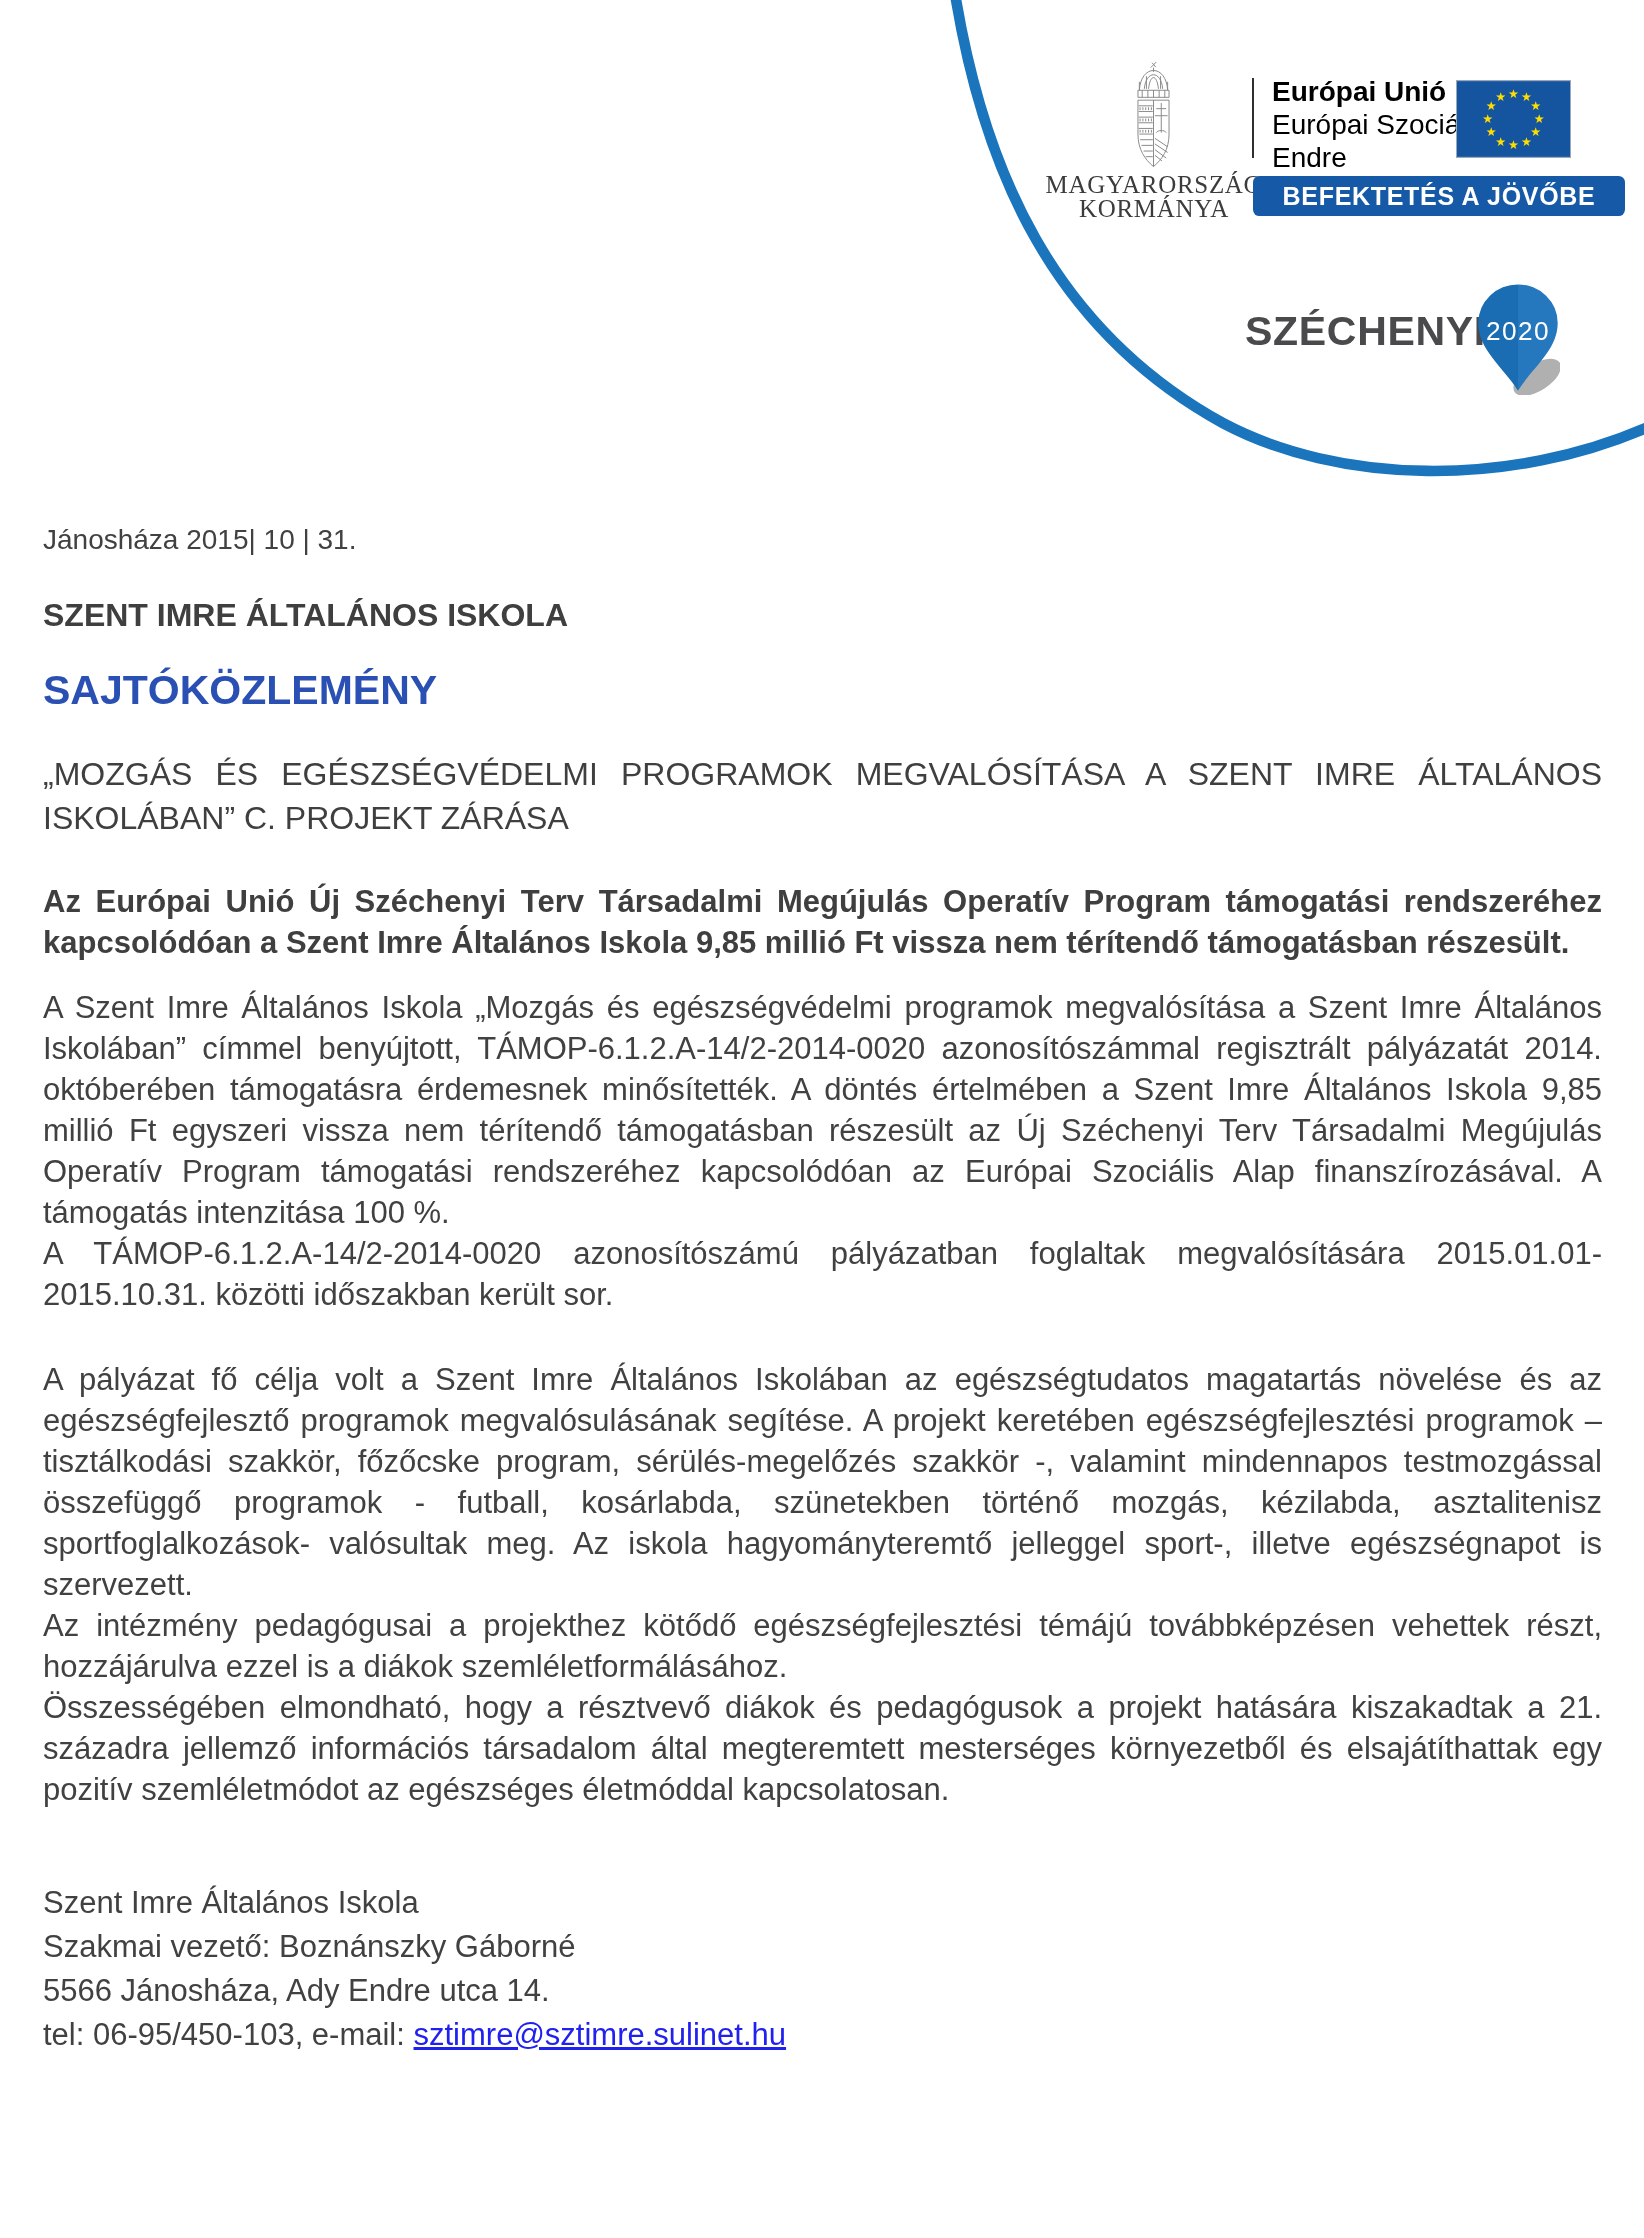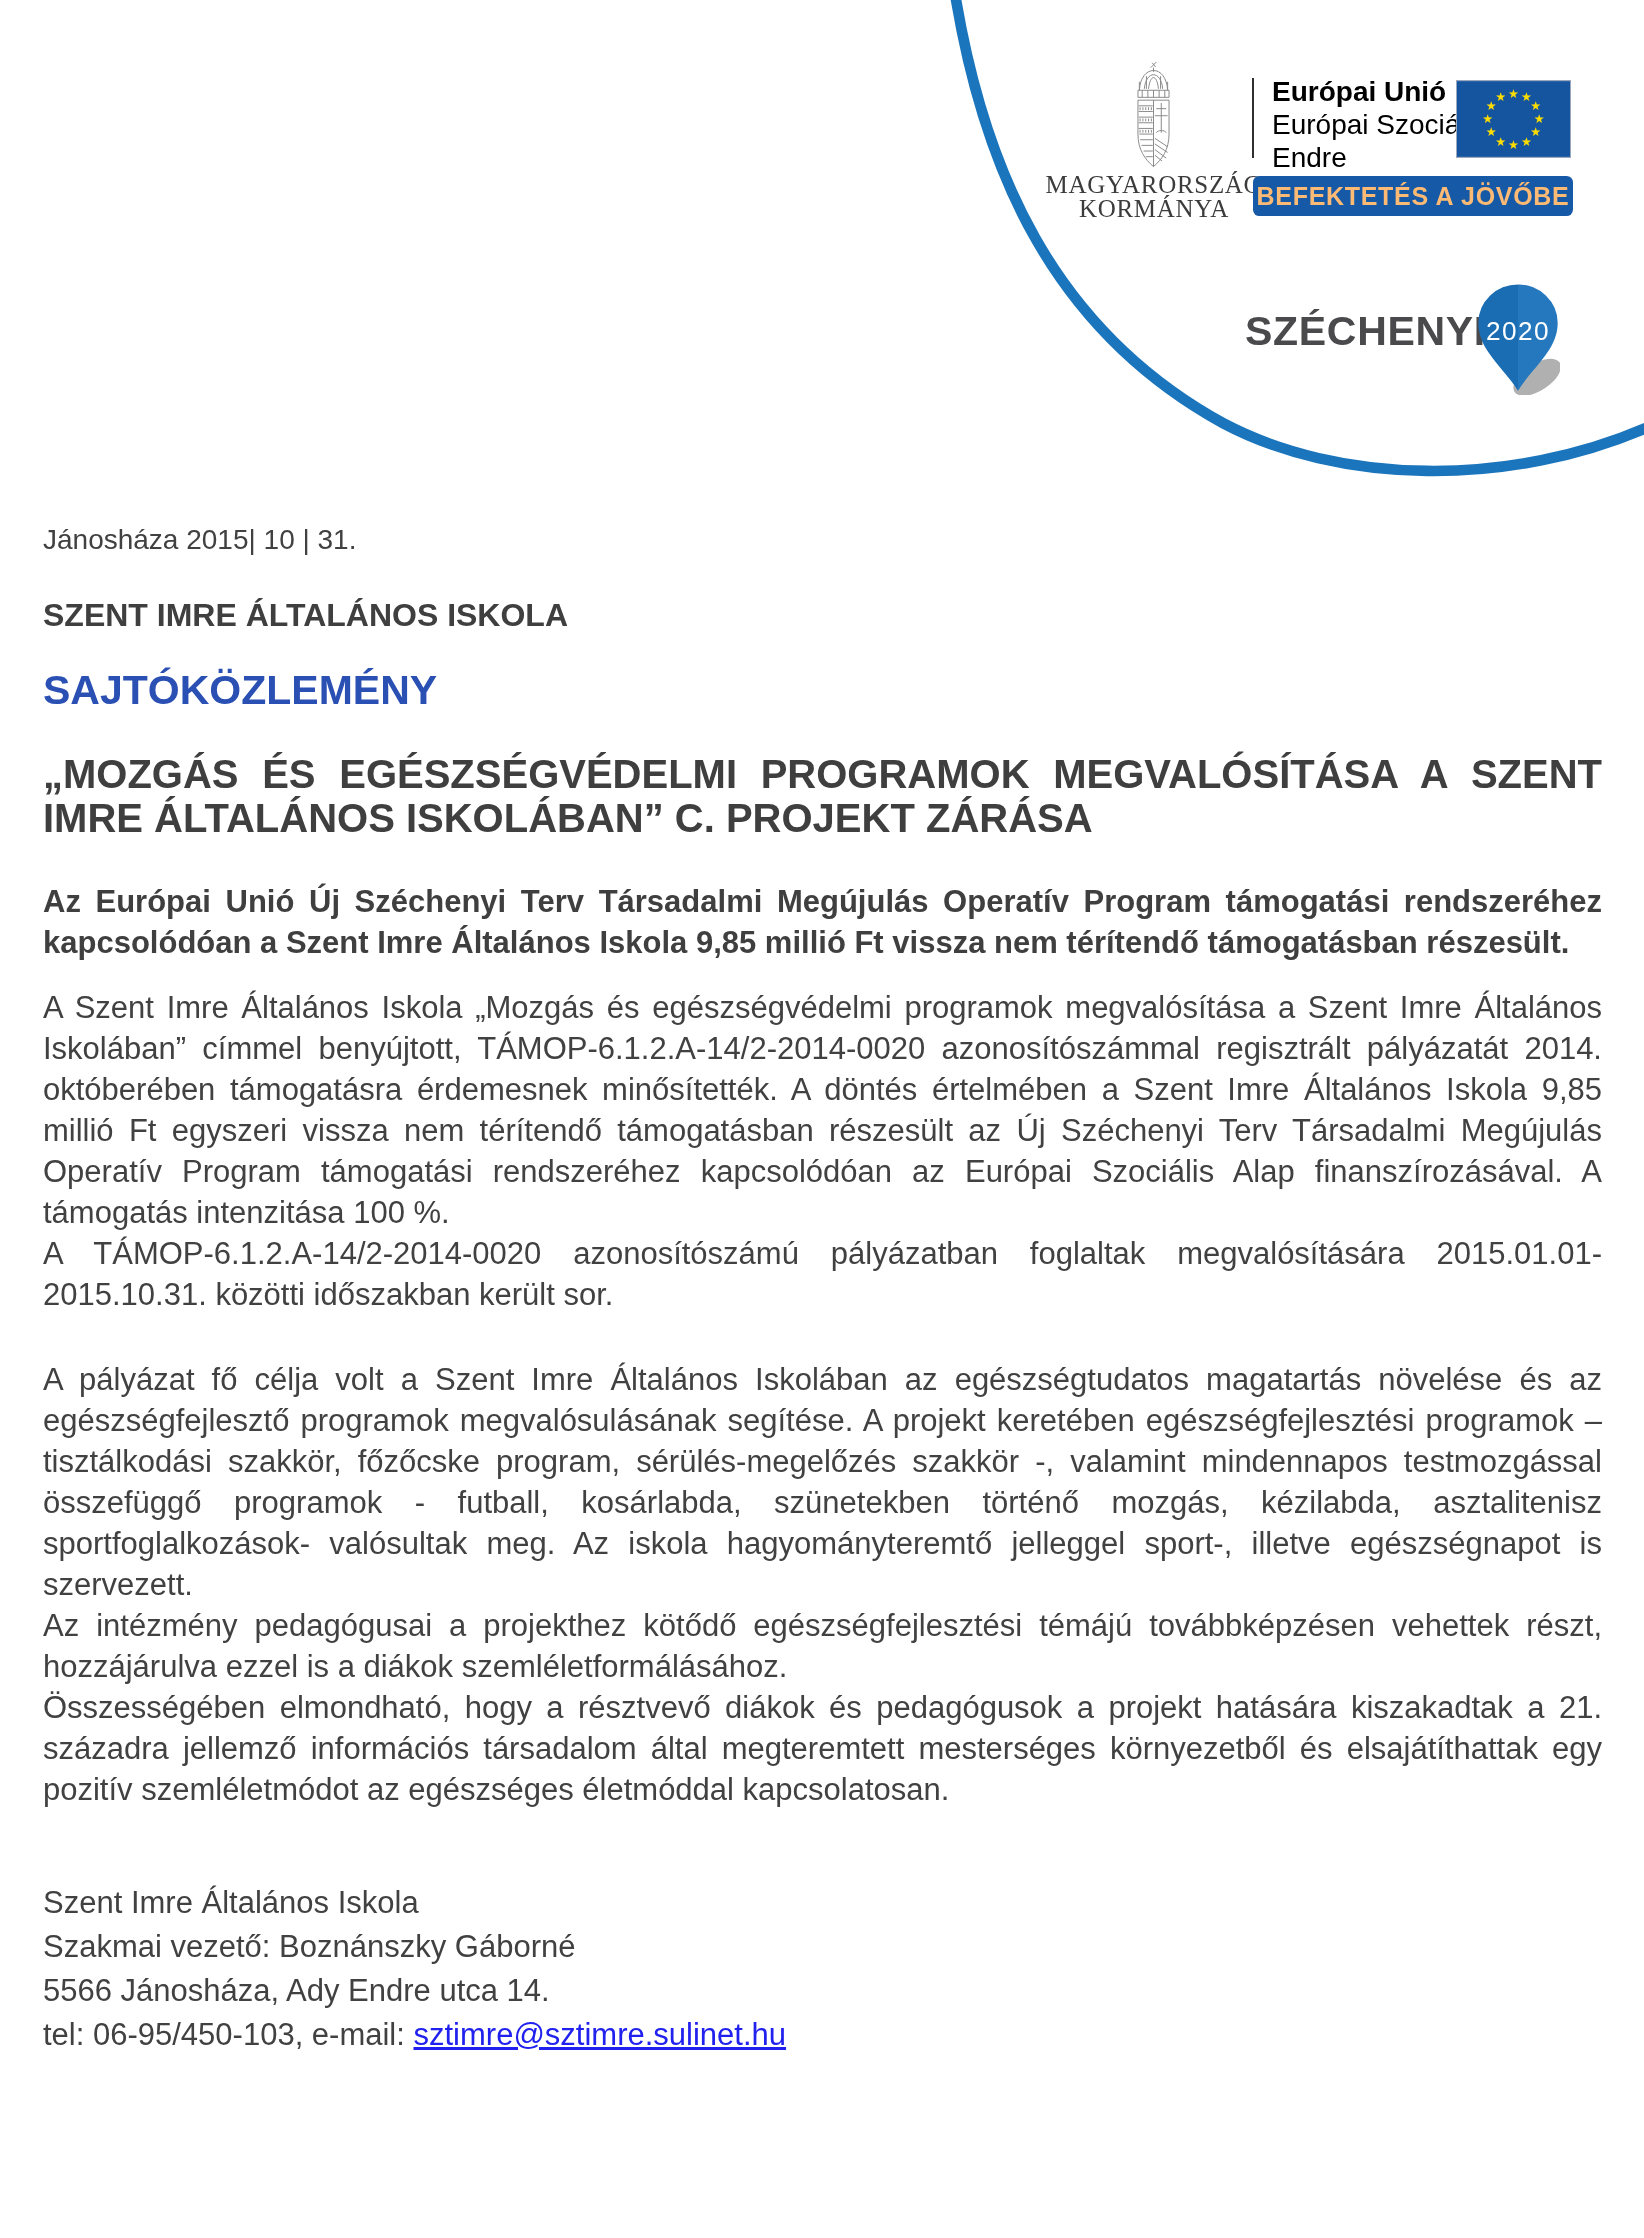--- a/index.html
+++ b/index.html
@@ -24,42 +24,42 @@
     font-family:"Liberation Serif", serif; font-size:25px; line-height:23.5px;
     color:#3C3C3C; letter-spacing:0.7px;
   }
   .divider{position:absolute; left:1252px; top:78px; width:2.1px; height:80px; background:#2f2f2f;}
   .eu-text{position:absolute; left:1272px; top:75px; font-size:28px; line-height:33px; color:#000000;}
   .eu-text .b{font-weight:bold;}
   .eu-flag{position:absolute; left:1456px; top:80px; width:115px; height:78px; border:1.4px solid #9AA7BC;}
   .eu-flag-bg{fill:var(--flag-blue);}
   .star{fill:var(--star-yellow); font-family:"DejaVu Sans", sans-serif; font-size:17px;}
   .badge{
-    position:absolute; left:1253px; top:176px; width:320px; height:40px;
-    background:var(--badge-blue); border-radius:6.4px; color:#fdba74;
+    position:absolute; left:1253px; top:176px; width:372px; height:40px;
+    background:var(--badge-blue); border-radius:6.4px; color:#ffffff;
     font-weight:bold; font-size:25px; letter-spacing:0.7px;
     display:flex; align-items:center; justify-content:center;
   }
   .szechenyi-text{
     position:absolute; left:1245px; top:308px; font-size:41px; font-weight:bold;
     letter-spacing:0.7px; color:var(--szech-gray);
   }
   .pin{position:absolute; left:1476px; top:283px; width:84px; height:112px;}
   .pin-shadow{fill:#B0B0B0;}
   .pin-2020{
     fill:#ffffff; font-family:"Liberation Sans", sans-serif; font-size:37px;
     letter-spacing:2px; font-weight:400;
   }
   .stop-l{stop-color:var(--pin-left);} .stop-r{stop-color:var(--pin-right);}
   
   .content{padding:0 43px;}
   .dateline{margin-top:33px; font-size:28px;}
   .school{margin-top:41px; font-size:32px; font-weight:bold; letter-spacing:0px; color:#3f3f3f;}
   .title{margin-top:33px; font-size:41px; font-weight:bold; color:var(--title-blue); letter-spacing:0px;}
-  .subtitle{margin-top:38px; font-size:40px; font-weight:bold; line-height:44px; text-align:justify; color:#3f3f3f;}
+  .subtitle{margin-top:38px; font-size:32px; font-weight:normal; line-height:44px; text-align:justify; color:#3f3f3f;}
   .lead{margin-top:41px; font-size:31px; font-weight:bold; line-height:41px; text-align:justify; color:#3f3f3f;}
   .body p{font-size:31px; line-height:41px; text-align:justify;}
   .mt-first{margin-top:24px;}
   .mt-blank{margin-top:44px;}
   .mt-blank2{}
   .footer{margin-top:71px; font-size:31px; line-height:44px;}
   .footer a{color:var(--link); text-decoration:underline; cursor:pointer;}
 </style>
 </head>
 <body>

